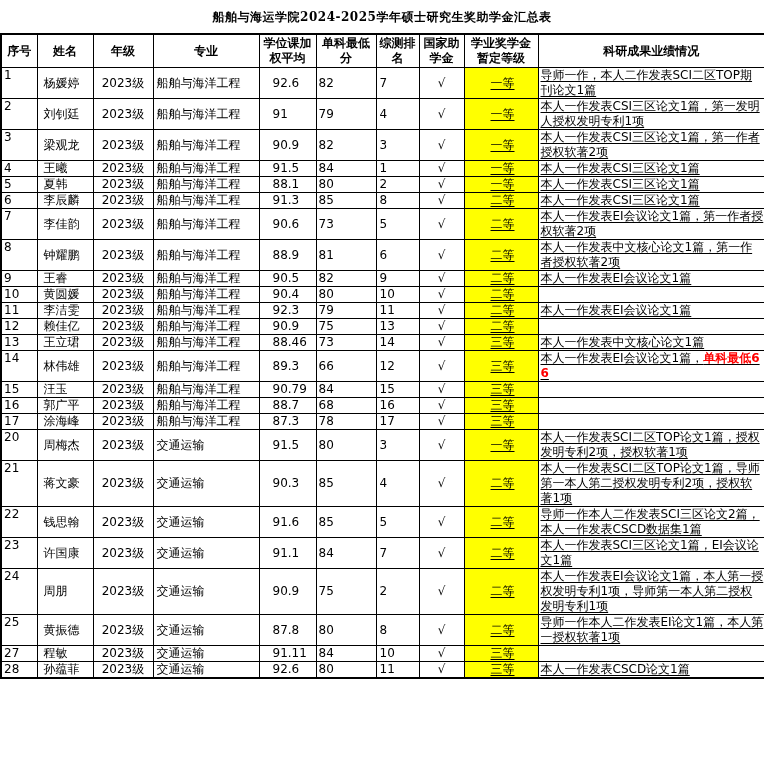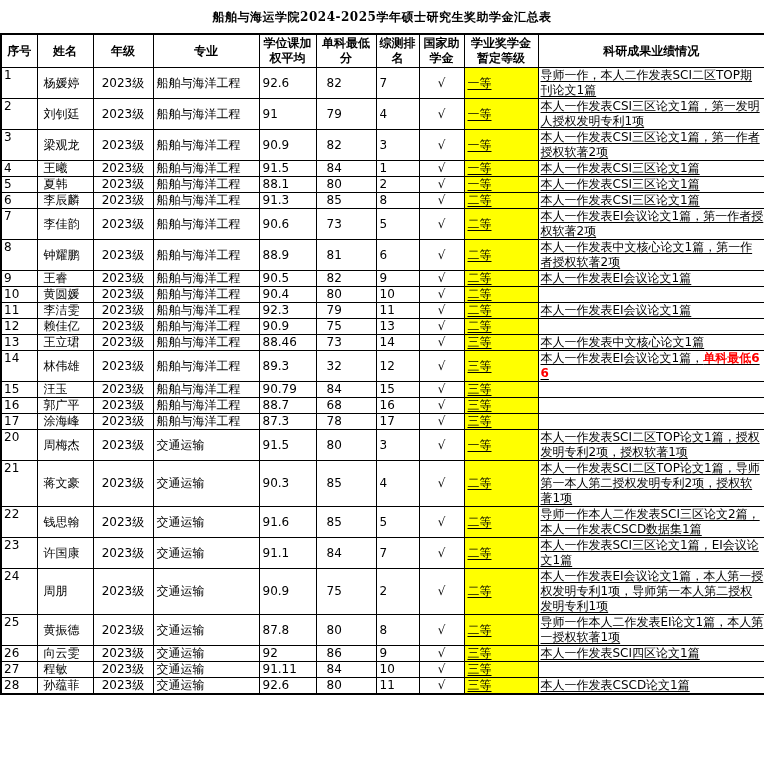--- a/index.html
+++ b/index.html
@@ -15,27 +15,27 @@
     font-size:12px; line-height:15px;
     padding:0; overflow:hidden; word-break:break-all;
     vertical-align:middle;
   }
   thead th { font-weight:bold; text-align:center; height:32px; padding:0 1px; }
   td { height:15px; }
   td.c-index   { vertical-align:top; text-align:left; padding-left:2px; }
   td.c-name    { padding-left:6px; }
   td.c-grade   { text-align:center; }
   td.c-major   { padding-left:3px;margin-left:37px; }
-  td.c-weighted_avg { padding-left:3px;margin-left:24px; }
-  td.c-min_score    { padding-left:10px; }
+  td.c-weighted_avg { padding-left:13px;margin-left:24px; }
+  td.c-min_score    { padding-left:2px; }
   td.c-rank         { padding-left:3px; }
   td.c-national_grant { text-align:center; }
   td.c-scholarship_level {
     background:#FFFF00; padding-left:3px;
-    text-decoration:underline; text-underline-offset:2px;
+    text-decoration:underline; text-underline-offset:2px;text-align:center;
   }
   td.c-research {
     padding-left:2px;
     text-decoration:underline; text-underline-offset:2px;margin-left:24px;
   }
   .alert { color:#FF0000; font-weight:bold; }
 </style>
 </head>
 <body>
 
@@ -224,21 +224,21 @@
         <td class="c-national_grant">√</td>
         <td class="c-scholarship_level">三等</td>
         <td class="c-research">本人一作发表中文核心论文1篇</td>
       </tr>
       <tr>
         <td class="c-index">14</td>
         <td class="c-name">林伟雄</td>
         <td class="c-grade">2023级</td>
         <td class="c-major">船舶与海洋工程</td>
         <td class="c-weighted_avg">89.3</td>
-        <td class="c-min_score">32</td>
+        <td class="c-min_score">66</td>
         <td class="c-rank">12</td>
         <td class="c-national_grant">√</td>
         <td class="c-scholarship_level">三等</td>
         <td class="c-research">本人一作发表EI会议论文1篇，<span class="alert">单科最低66</span></td>
       </tr>
       <tr>
         <td class="c-index">15</td>
         <td class="c-name">汪玉</td>
         <td class="c-grade">2023级</td>
         <td class="c-major">船舶与海洋工程</td>
@@ -337,32 +337,20 @@
         <td class="c-index">25</td>
         <td class="c-name">黄振德</td>
         <td class="c-grade">2023级</td>
         <td class="c-major">交通运输</td>
         <td class="c-weighted_avg">87.8</td>
         <td class="c-min_score">80</td>
         <td class="c-rank">8</td>
         <td class="c-national_grant">√</td>
         <td class="c-scholarship_level">二等</td>
         <td class="c-research">导师一作本人二作发表EI论文1篇，本人第一授权软著1项</td>
-      </tr>
-      <tr>
-        <td class="c-index">26</td>
-        <td class="c-name">向云雯</td>
-        <td class="c-grade">2023级</td>
-        <td class="c-major">交通运输</td>
-        <td class="c-weighted_avg">92</td>
-        <td class="c-min_score">86</td>
-        <td class="c-rank">9</td>
-        <td class="c-national_grant">√</td>
-        <td class="c-scholarship_level">三等</td>
-        <td class="c-research">本人一作发表SCI四区论文1篇</td>
       </tr>
       <tr>
         <td class="c-index">27</td>
         <td class="c-name">程敏</td>
         <td class="c-grade">2023级</td>
         <td class="c-major">交通运输</td>
         <td class="c-weighted_avg">91.11</td>
         <td class="c-min_score">84</td>
         <td class="c-rank">10</td>
         <td class="c-national_grant">√</td>

